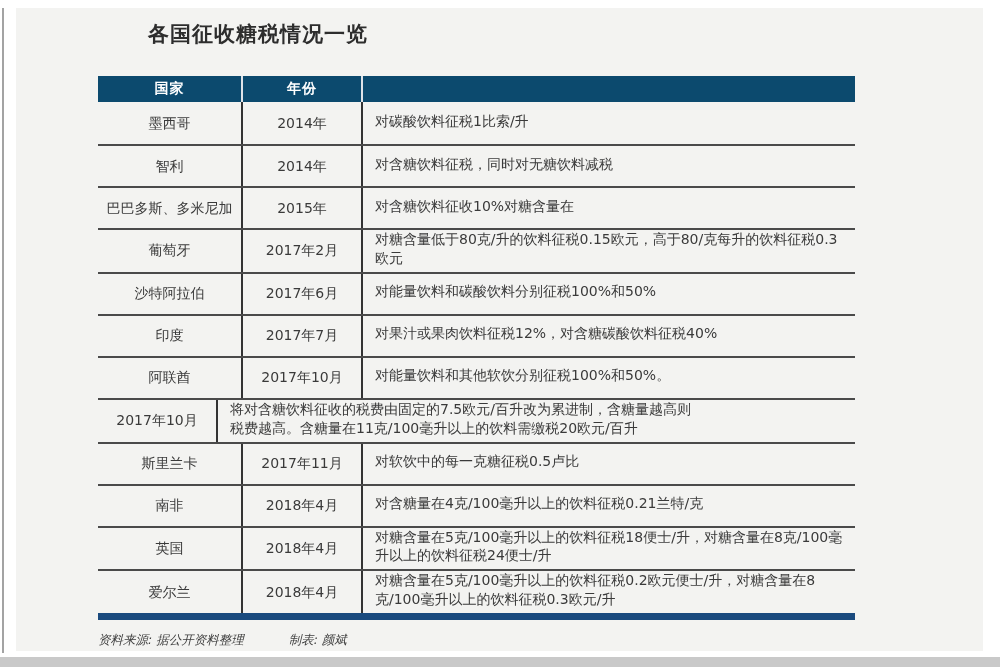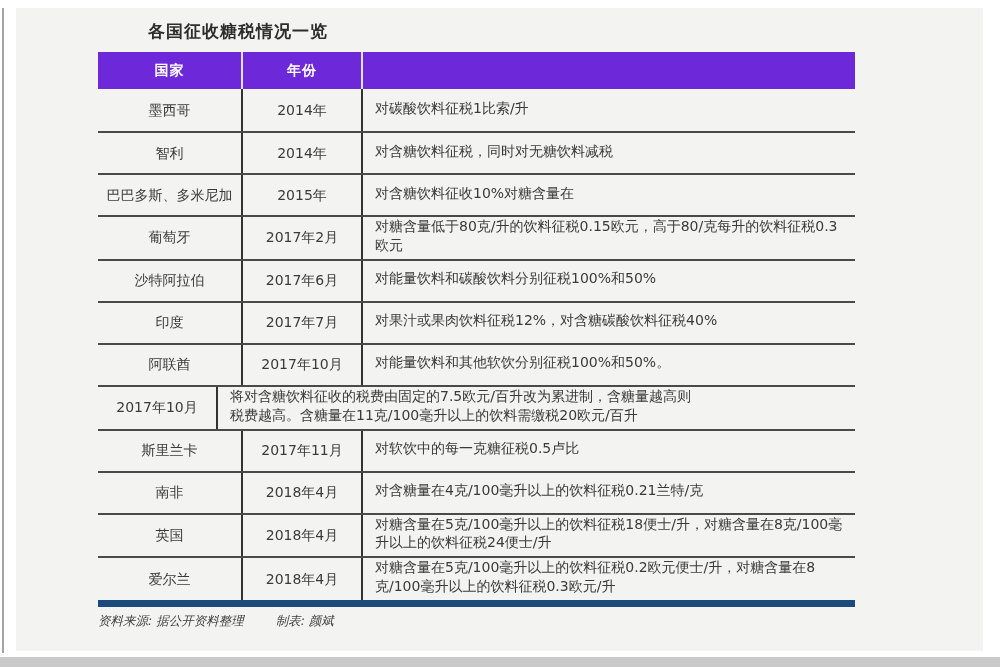--- a/index.html
+++ b/index.html
@@ -18,31 +18,31 @@
   }
   .panel {
     position: absolute;
     left: 16px; top: 8px;
     width: 967px; height: 643px;
     background: #f3f3f1;
   }
   .page-title {
     position: absolute;
     left: 132px; top: 12px;
-    font-size: 17px;
+    font-size: 21px;
     font-weight: bold;
     color: #2d2d2d;
     letter-spacing: 1px;
   }
   .table-block {
     position: absolute;
     left: 82px; top: 44px;
     width: 757px;
   }
-  .thead { display: flex; height: 37px; background: #6d28d9; }
+  .thead { display: flex; height: 26px; background: #0c4a6e; margin-top: 24px; }
   .hcell {
     display: flex; align-items: center; justify-content: center;
     color: #ffffff; font-size: 14px; font-weight: bold;
     letter-spacing: 1px;
   }
   .hcell.c1 { width: 145px; border-right: 2px solid #dfe3e8; }
   .hcell.c2 { width: 120px; border-right: 2px solid #dfe3e8; }
   .hcell.c3 { width: 490px; }
   .tbody { width: 757px; }
   .trow { display: flex; min-height: 42px; }
@@ -50,25 +50,25 @@
   .tcell {
     display: flex; align-items: center;
     font-size: 14px; color: #3a3a3a;
     line-height: 1.35;
   }
   .tcell.c1 { width: 145px; justify-content: center; text-align: center; border-right: 2px solid #333333; padding: 2px 4px; }
   .tcell.c2 { width: 120px; justify-content: center; text-align: center; border-right: 2px solid #333333; padding: 3px 12px; }
   .tcell.c3 { width: 490px; justify-content: flex-start; text-align: left; padding: 0 10px 4px 12px; }
   .bottom-accent { width: 757px; height: 7px; background: #1a4a7e; }
   .footnote {
-    margin-top: 6px;
+    margin-top: 12px;
     font-size: 12.5px;
     font-style: italic;
     color: #3f3f3f;
-    display: flex; gap: 32px;
+    display: flex; gap: 45px;
   }
   .page-bottom-bar {
     position: absolute;
     left: 0; bottom: 0;
     width: 1000px; height: 10px;
     background: #c9c9c9;
   }
 </style>
 </head>
 <body>

